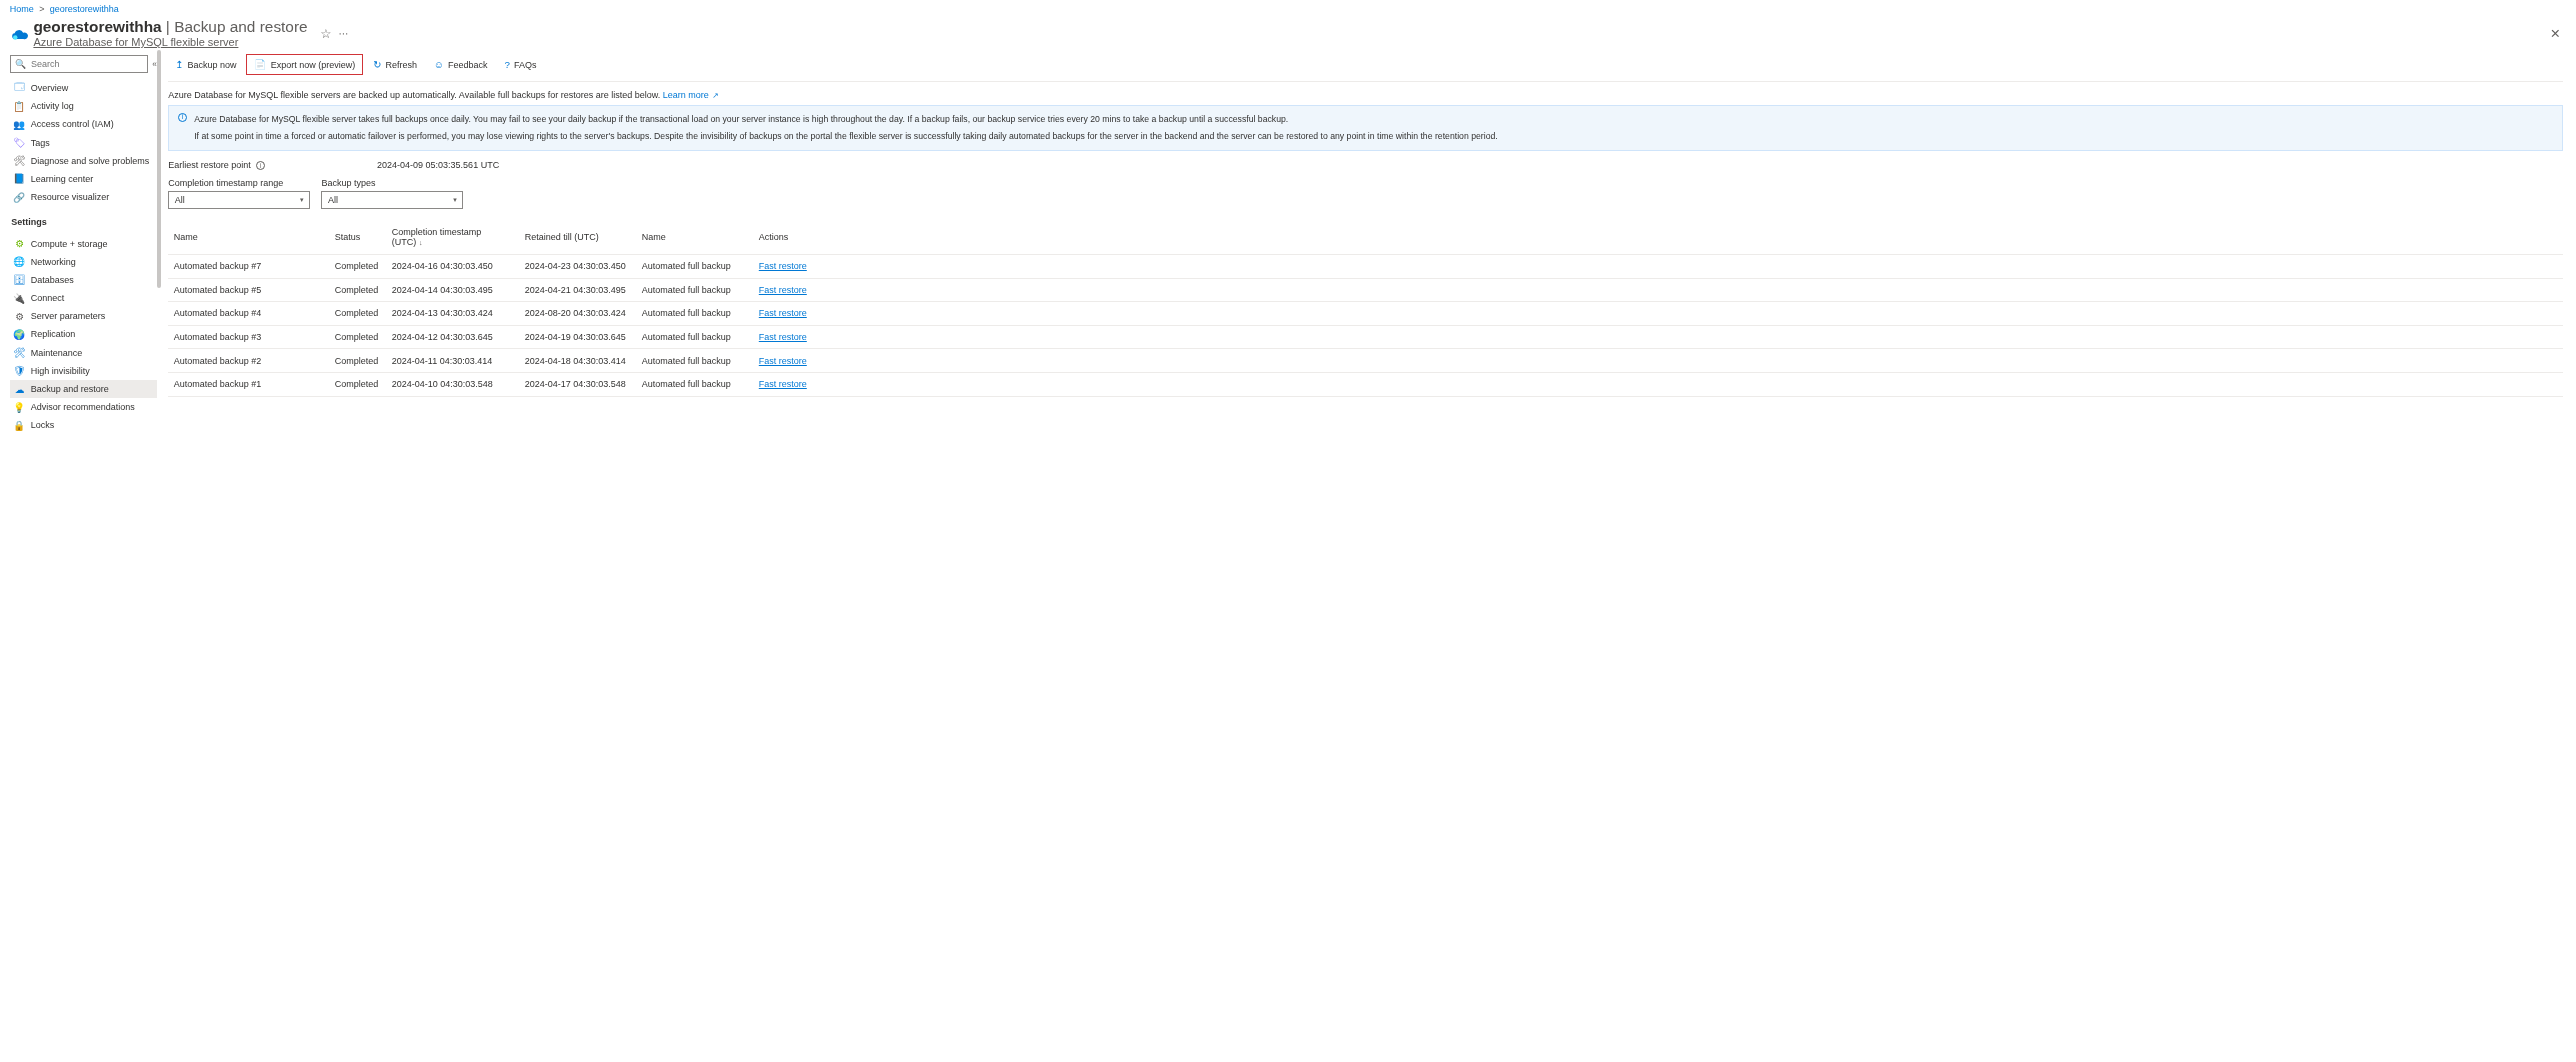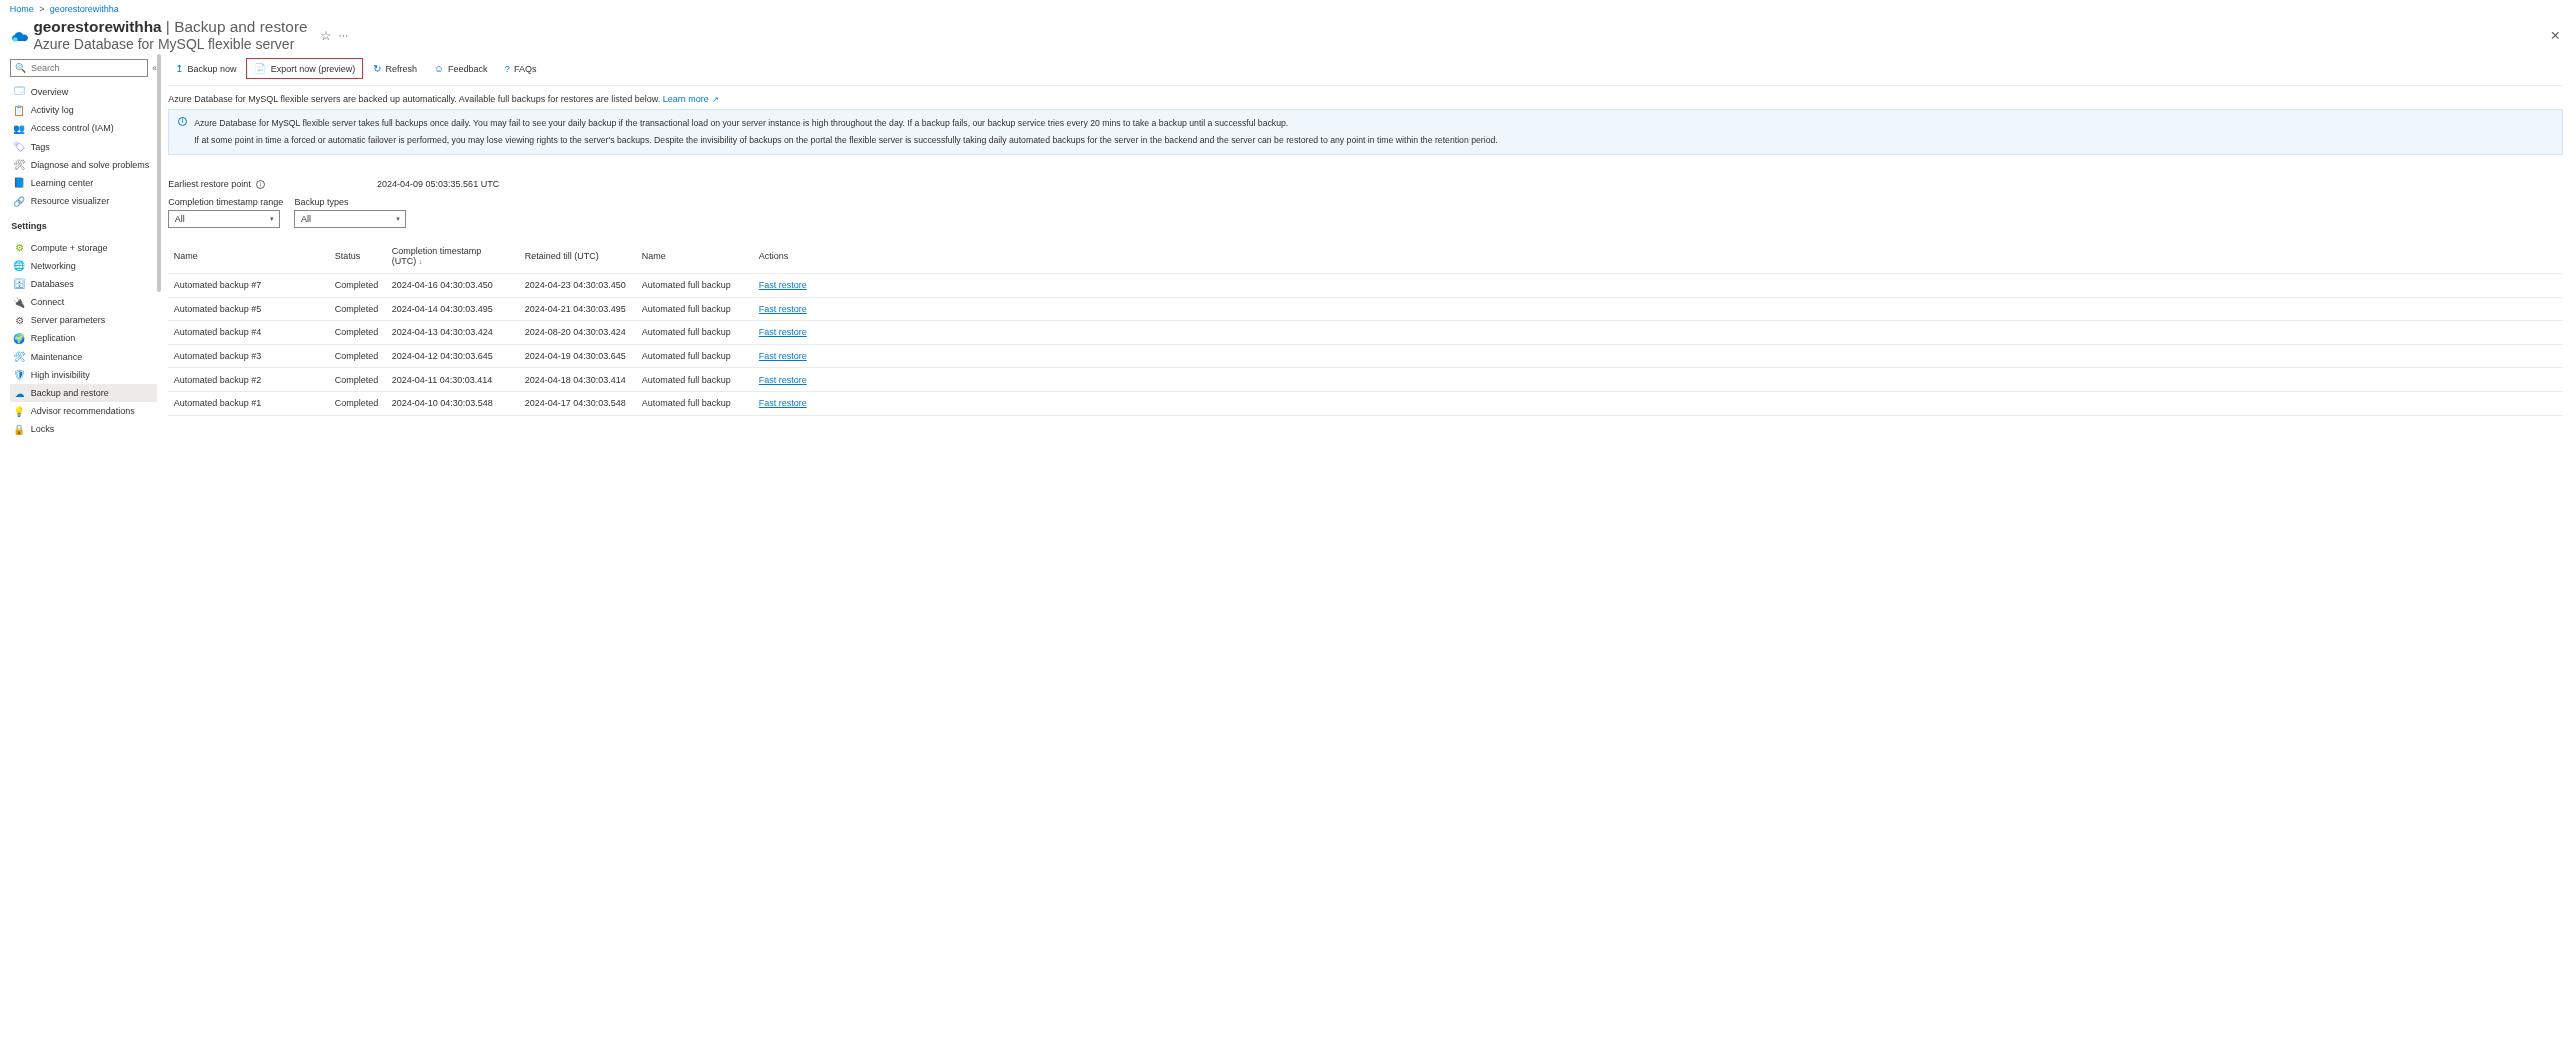--- a/index.html
+++ b/index.html
@@ -9,21 +9,21 @@
   .breadcrumb { padding: 4.2px 9.8px 2.8px 9.8px; font-size: 9px; }
   .breadcrumb a { color: #0078d4; }
   .breadcrumb .sep { margin: 0 2.8px; color: #605e5c; }
 
   .header { display: flex; align-items: center; padding: 1.4px 9.8px 1.4px 9.8px; }
   .header .server-icon { width: 18px; height: 18px; margin-right: 5.6px; }
   .header .title-block { display: flex; flex-direction: column; }
   .header .title-row { display: flex; align-items: baseline; gap: 4.2px; }
   .header .page-title { font-size: 15.4px; font-weight: 600; color: #323130; }
   .header .page-sub { font-size: 15.4px; font-weight: 400; color: #605e5c; }
-  .header .page-desc { font-size: 14px; color: #605e5c; }
+  .header .page-desc { font-size: 11px; color: #605e5c; text-decoration: underline; }
   .header .star { margin-left: 12.6px; font-size: 12.6px; color: #605e5c; cursor:pointer; }
   .header .more { margin-left: 7px; font-size: 9.8px; color: #605e5c; cursor:pointer; }
   .header .close { margin-left: auto; font-size: 12.6px; color: #605e5c; cursor:pointer; padding-right: 5.6px; }
 
   .body-row { display: flex; }
   .sidebar { width: 157px; min-width: 157px; padding: 5.6px 0 0 9.8px; }
   .search-wrap { display:flex; align-items:center; gap:4.2px; margin-bottom: 5.6px;}
   .search-box { flex:1; display:flex; align-items:center; border:0.7px solid #8a8886; padding:2.1px 4.2px; height:18px; }
   .search-box input { border:none; outline:none; width:100%; font-size:9px; }
   .search-icon { color:#605e5c; margin-right:2.8px; font-size:9px; }
@@ -38,30 +38,30 @@
   .nav .nav-icon { width:11.2px; height:11.2px; display:inline-flex; align-items:center; justify-content:center; font-size:9.8px;}
   .nav .grp { font-weight:600; color:#323130; padding:7px 4.2px 2.8px 1.4px; cursor:default; }
 
   .main { flex:1; padding: 0 12.6px 0 5.6px; position:relative; }
   .toolbar { display:flex; align-items:center; gap:2.8px; border-bottom:0.7px solid #edebe9; padding:4.2px 0 5.6px 0; }
   .tool-btn { display:inline-flex; align-items:center; gap:4.2px; padding:2.8px 7px; font-size:9px; color:#323130; cursor:pointer; }
   .tool-btn .ti { color:#0078d4; font-size:9.8px; }
   .highlight-box { border:1.4px solid #d13438; padding:1.4px 0; }
 
   .intro { padding:8.4px 0 4.2px 0; font-size:9px; }
-  .infobox { border:0.7px solid #cfe4fa; background:#eff6fc; padding:7px 8.4px 7px 25px; position:relative; font-size:8.7px; color:#323130; line-height:1.5; margin-bottom:21px;}
+  .infobox { border:0.7px solid #cfe4fa; background:#eff6fc; padding:7px 8.4px 7px 25px; position:relative; font-size:8.7px; color:#323130; line-height:1.5; margin-bottom:6px;}
   .infobox .info-icon { position:absolute; left:8.4px; top:7px; width:9.8px; height:9.8px; border:0.7px solid #0078d4; border-radius:50%; color:#0078d4; font-size:7px; display:flex; align-items:center; justify-content:center; }
 
   .row-label { font-size:9px; color:#323130; padding:2.8px 0; }
   .row-flex { display:flex; gap:28px; align-items:center; }
   .info-i { display:inline-flex; width:9px; height:9px; border:0.7px solid #605e5c; border-radius:50%; font-size:6.3px; align-items:center; justify-content:center; color:#605e5c; margin-left:2.8px;}
 
   .filters { display:flex; gap:11.2px; margin-top:5.6px; margin-bottom:11.2px;}
   .filter-col label { display:block; font-size:9px; margin-bottom:2.8px; }
-  .select { border:0.7px solid #8a8886; height:18px; width:112px; display:flex; align-items:center; justify-content:space-between; padding:0 5.6px; font-size:9px; cursor:pointer; background:#fff;}
+  .select { border:0.7px solid #8a8886; height:18px; width:142px; display:flex; align-items:center; justify-content:space-between; padding:0 5.6px; font-size:9px; cursor:pointer; background:#fff;}
   .select .chev { font-size:7px; color:#605e5c; }
 
   table.data { width: 100%; border-collapse: collapse; font-size:9px; }
   table.data th { text-align:left; font-weight:400; padding:7px 5.6px; border-bottom:0.7px solid #edebe9; color:#323130;}
   table.data td { padding:6.3px 5.6px; border-bottom:0.7px solid #edebe9; color:#323130;}
   table.data th .sort-arrow { font-size:7px; margin-left:2.8px; color:#605e5c; }
   table.data .action a { color:#0078d4;text-decoration:underline; }
 
   .ext-link-icon { font-size:7.7px; margin-left:1.4px; }
 </style>

